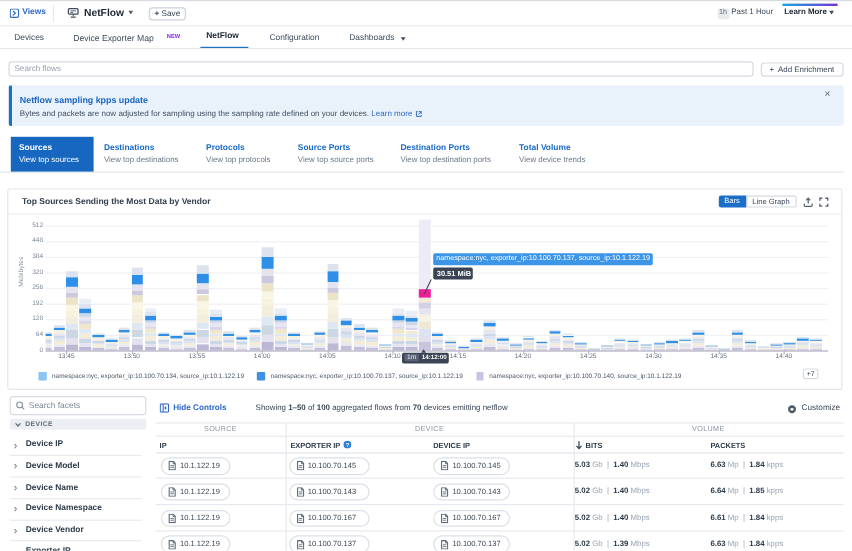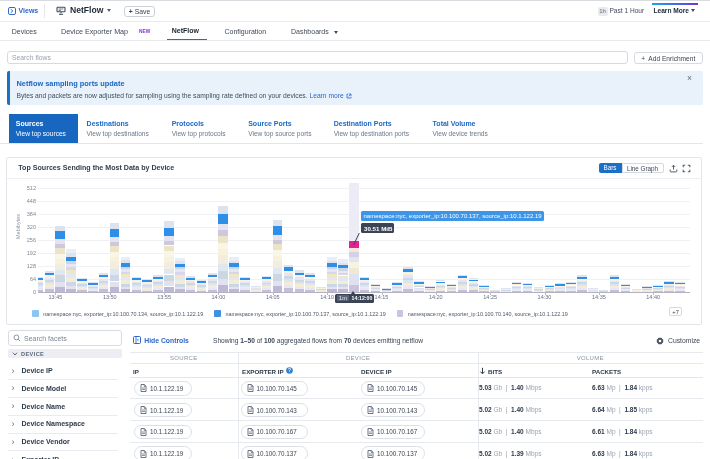--- a/index.html
+++ b/index.html
@@ -51,21 +51,21 @@
 <div class="abs" style="left:291px;top:27.5px;font-size:7px;color:#3e4b5b">Dashboards</div>
 <div class="abs" style="left:333.5px;top:31px">
       <span style="display:block;width:0;height:0;border-left:2.6px solid transparent;border-right:2.6px solid transparent;border-top:3.2px solid #3e4b5b"></span>
     </div>
 
 <div class="abs" style="left:7px;top:51.4px;width:621px;height:13px;border:1px solid #d5d9e0;border-radius:3px;background:#fff"></div>
 <div class="abs" style="left:12px;top:54.4px;font-size:6.8px;color:#98a2b2">Search flows</div>
 <div class="abs" style="left:634px;top:52px;width:68.5px;height:12px;border:1px solid #d5d9e0;border-radius:3px;background:#fff;text-align:center;font-size:6.6px;color:#3a4656;line-height:11px">+&nbsp; Add Enrichment</div>
 
 <div class="abs" style="left:7px;top:70.8px;width:696px;height:34.4px;background:#e9f2fb;border-left:3.5px solid #1e70c2;border-radius:2px"></div>
-<div class="abs" style="left:16.5px;top:78.6px;font-size:7.4px;font-weight:700;color:#1a66c2">Netflow sampling ports update</div>
+<div class="abs" style="left:16.5px;top:78.6px;font-size:7.4px;font-weight:700;color:#1a66c2">Netflow sampling kpps update</div>
 <div class="abs" style="left:16.5px;top:91.8px;font-size:6.7px;color:#3f4d5e;white-space:nowrap">Bytes and packets are now adjusted for sampling using the sampling rate defined on your devices. <span style="color:#2e66c9">Learn more</span> <svg width="6" height="6" viewBox="0 0 6 6" style="display:inline-block;vertical-align:-1px;">
         <path d="M2.2 1 H1 V5 H5 V3.8" fill="none" stroke="#2e66c9" stroke-width="0.8"></path>
         <path d="M3 1 H5 V3 M5 1 L2.6 3.4" fill="none" stroke="#2e66c9" stroke-width="0.8"></path>
       </svg></div>
 <div class="abs" style="left:687px;top:72.5px;font-size:8.5px;color:#5d6a78">×</div>
 
 <div class="abs" style="left:0;top:143.2px;width:703px;height:1px;background:#e2e5ea"></div>
 <div class="abs" style="left:9px;top:114.2px;width:69px;height:29px;background:#1767c0"></div>
 <div class="abs" style="left:15.8px;top:119.6px;font-size:7px;font-weight:700;color:#fff">Sources</div>
 <div class="abs" style="left:15.8px;top:130.4px;font-size:6.6px;color:#fff">View top sources</div>
@@ -74,21 +74,21 @@
 <div class="abs" style="left:171.7px;top:119.6px;font-size:7px;font-weight:700;color:#1a6ac6">Protocols</div>
 <div class="abs" style="left:171.7px;top:130.4px;font-size:6.6px;color:#6a7888">View top protocols</div>
 <div class="abs" style="left:248.2px;top:119.6px;font-size:7px;font-weight:700;color:#1a6ac6">Source Ports</div>
 <div class="abs" style="left:248.2px;top:130.4px;font-size:6.6px;color:#6a7888">View top source ports</div>
 <div class="abs" style="left:333.7px;top:119.6px;font-size:7px;font-weight:700;color:#1a6ac6">Destination Ports</div>
 <div class="abs" style="left:333.7px;top:130.4px;font-size:6.6px;color:#6a7888">View top destination ports</div>
 <div class="abs" style="left:432.6px;top:119.6px;font-size:7px;font-weight:700;color:#1a6ac6">Total Volume</div>
 <div class="abs" style="left:432.6px;top:130.4px;font-size:6.6px;color:#6a7888">View device trends</div>
 
 <div class="abs" style="left:6.3px;top:157px;width:696.2px;height:167.6px;border:1px solid #e2e5ea;border-radius:2px;background:#fff"></div>
-<div class="abs" style="left:18.3px;top:163.6px;font-size:7.1px;font-weight:600;color:#33404e">Top Sources Sending the Most Data by Device</div>
+<div class="abs" style="left:18.3px;top:163.6px;font-size:7.1px;font-weight:600;color:#33404e">Top Sources Sending the Most Data by Vendor</div>
 <div class="abs" style="left:7px;top:178.2px;width:695px;height:1px;background:#eceef2"></div>
 <div class="abs" style="left:598.5px;top:163px;width:23px;height:10.3px;background:#1c6fc7;border-radius:2px 0 0 2px;text-align:center;font-size:6.3px;color:#fff;line-height:10px">Bars</div>
 <div class="abs" style="left:621.5px;top:163px;width:42px;height:10.3px;border:1px solid #d5d9e0;border-radius:0 2px 2px 0;background:#fff;text-align:center;font-size:6.3px;color:#3a4656;line-height:9.5px;box-sizing:border-box">Line Graph</div>
 <div class="abs" style="left:668.5px;top:163.8px">
       <svg width="9" height="9" viewBox="0 0 9 9" style="display:block;">
         <path d="M1.2 5.5 V7.2 a0.7 0.7 0 0 0 0.7 0.7 H7.1 a0.7 0.7 0 0 0 0.7-0.7 V5.5" fill="none" stroke="#55606e" stroke-width="1"></path>
         <line x1="4.5" y1="1.4" x2="4.5" y2="5.6" stroke="#55606e" stroke-width="1"></line>
         <path d="M2.9 2.9 L4.5 1.2 L6.1 2.9" fill="none" stroke="#55606e" stroke-width="1"></path>
       </svg>
     </div>

